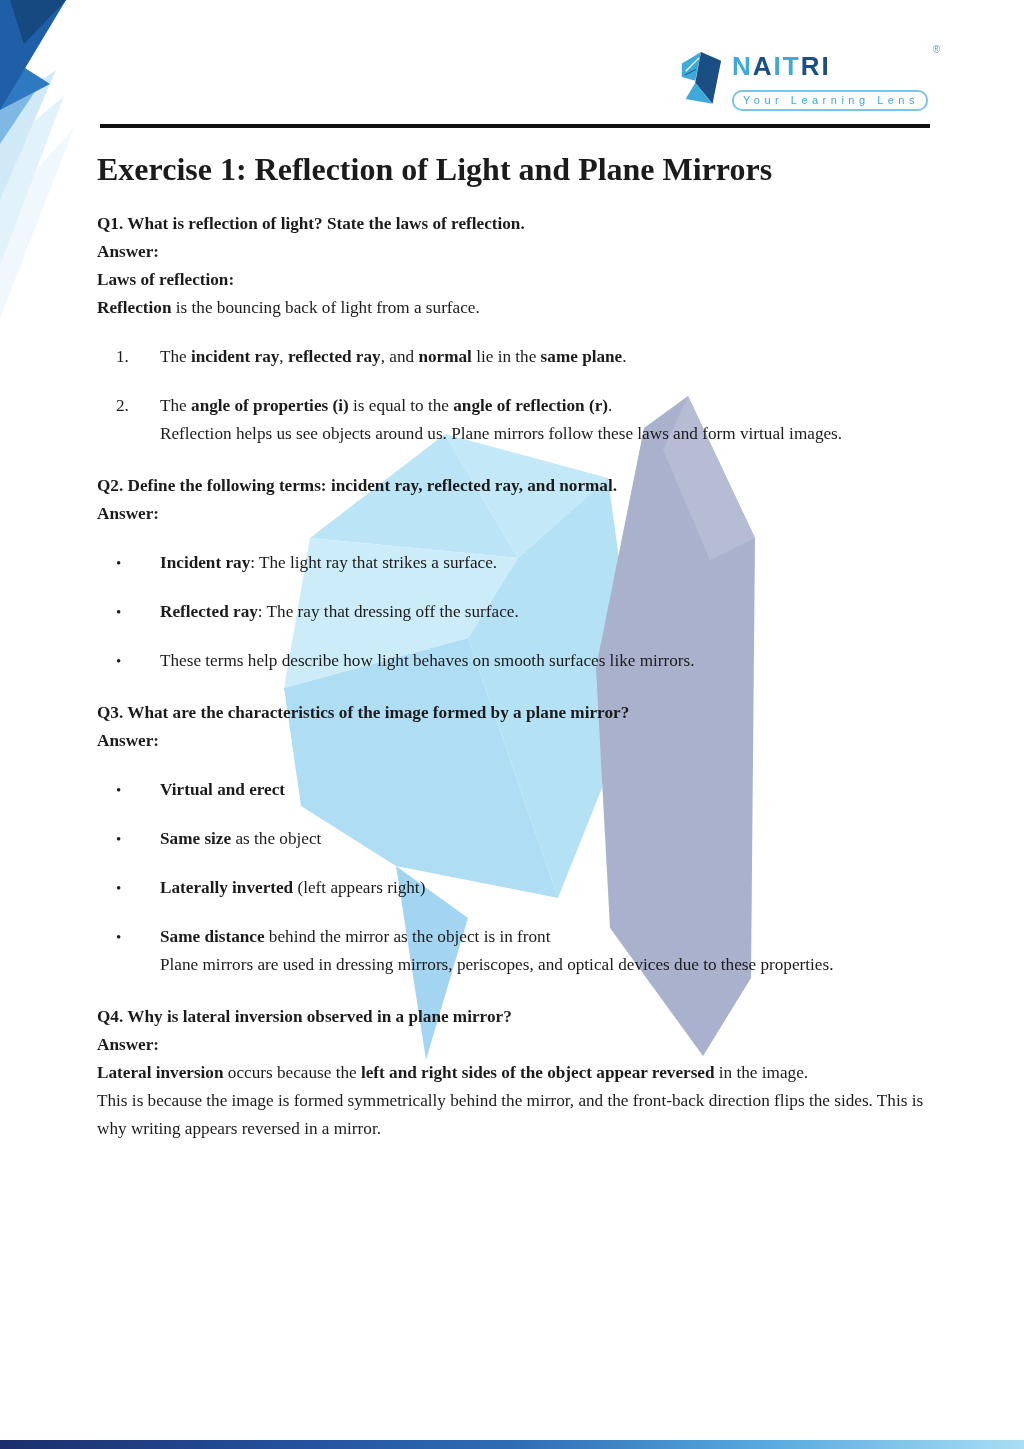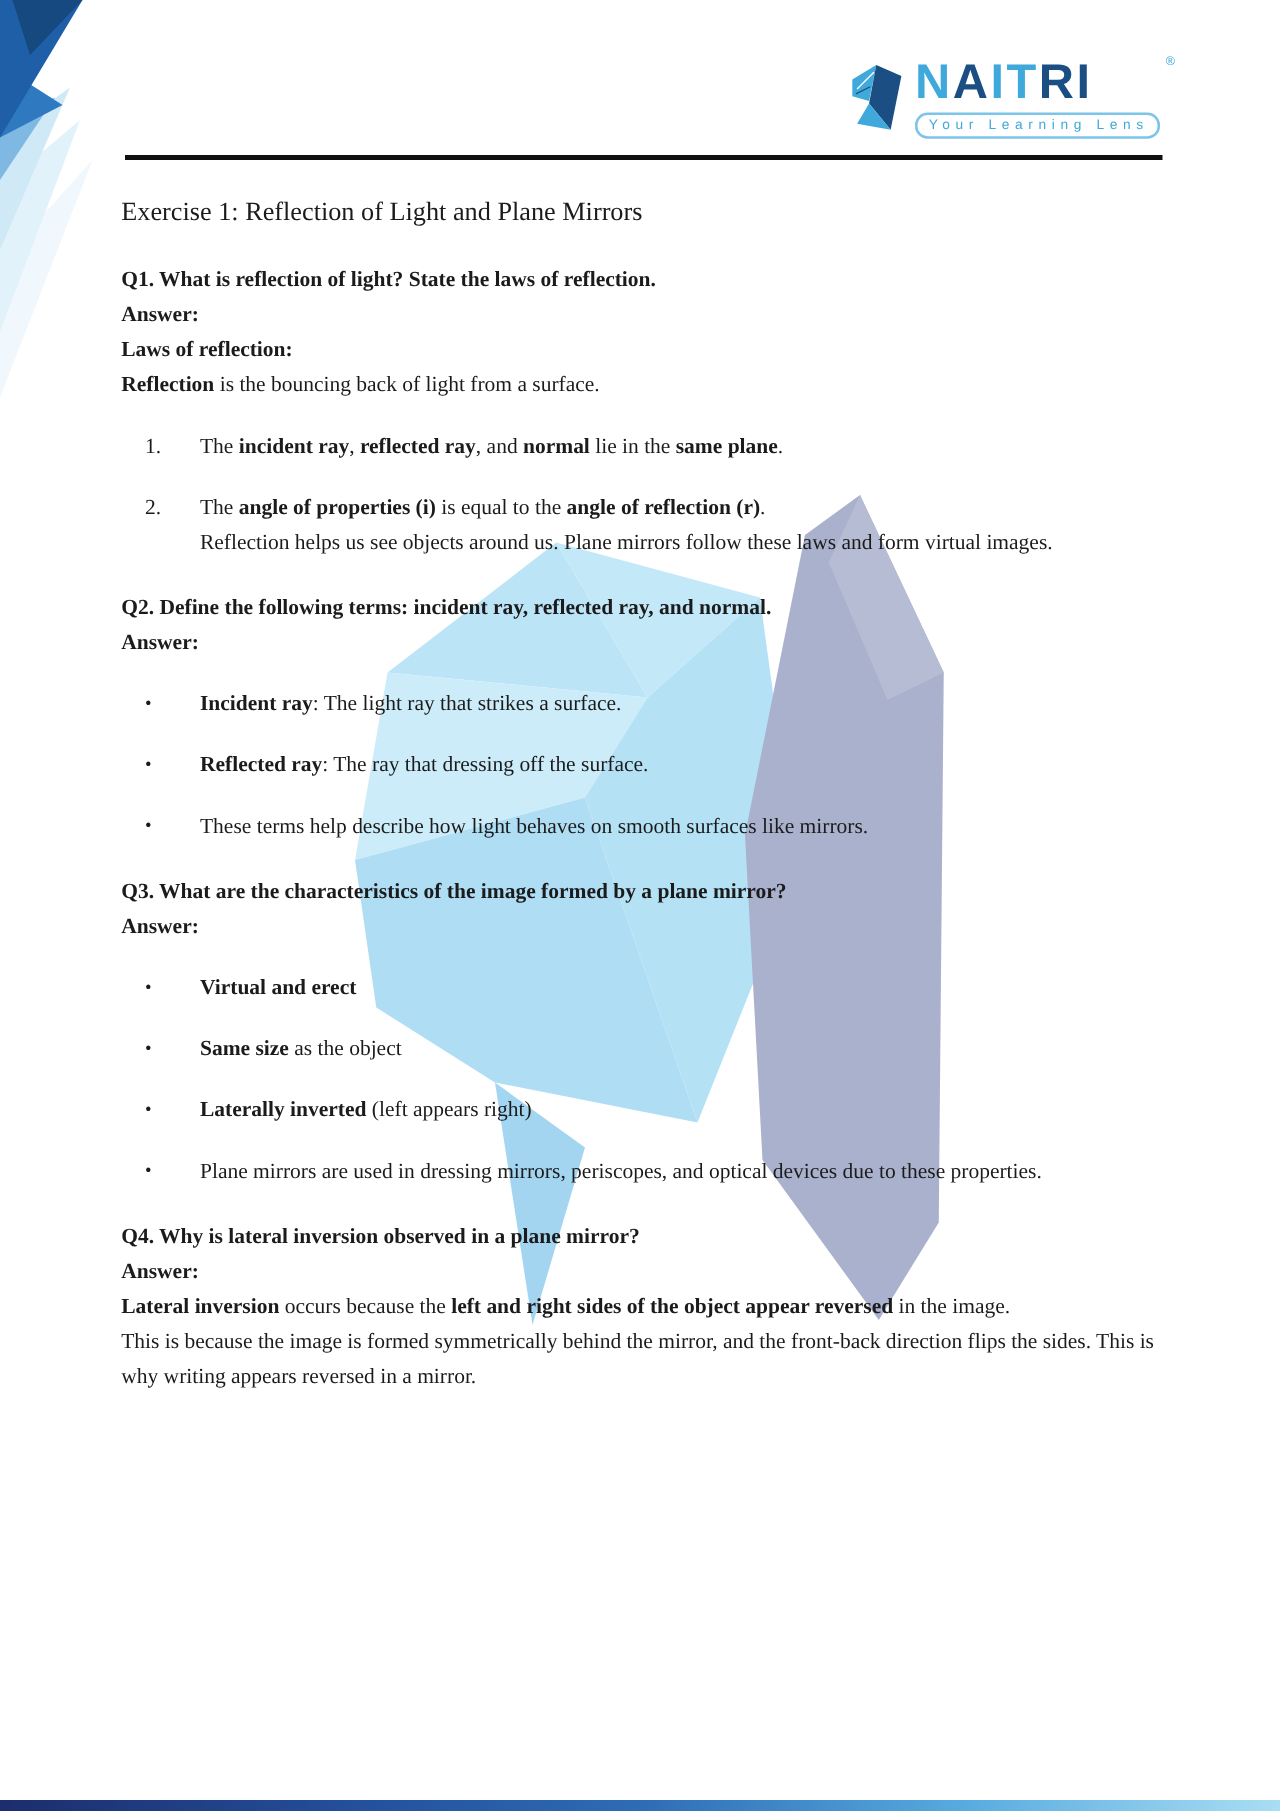--- a/index.html
+++ b/index.html
@@ -22,42 +22,42 @@
   .header{
     position:relative;z-index:1;
     display:flex;justify-content:flex-end;
     padding:46px 96px 0 0;
   }
   .logo{display:flex;align-items:flex-start;gap:8px;}
   .logo-icon{width:46px;height:58px;margin-top:2px;}
   .logo-right{display:flex;flex-direction:column;align-items:flex-start;position:relative;}
   .brand-word{
     font-family:"Liberation Sans", sans-serif;
-    font-weight:bold;font-size:39px;line-height:40px;letter-spacing:2px;
+    font-weight:bold;font-size:26px;line-height:40px;letter-spacing:2px;
   }
   .reg-mark{
     position:absolute;right:-12px;top:-2px;
     font-family:"Liberation Sans", sans-serif;
     font-size:10px;color:#3fa9dc;
   }
   .tagline{
     margin-top:4px;
     font-family:"Liberation Sans", sans-serif;
     font-size:11px;letter-spacing:4.5px;
     color:#3fa9dc;
     border:2px solid #7cc4e8;border-radius:10px;
     padding:2px 7px 3px 9px;
     white-space:nowrap;
   }
   
   .rule{height:4px;background:#101010;margin:13px 94px 0 100px;position:relative;z-index:1;}
   h1.page-title{
     position:relative;z-index:1;
     margin:24px 94px 0 97px;
-    font-size:21px;line-height:34px;font-weight:normal;
+    font-size:32px;line-height:34px;font-weight:bold;
   }
   
   .content{
     position:relative;z-index:1;
     margin:12px 94px 0 97px;
     font-size:17.2px;line-height:28px;
   }
   .qa{margin-top:24px;}
   .content p{margin:0;}
   .qline{font-weight:bold;}
@@ -161,20 +161,21 @@
         <li>
           <span class="marker bullet-dot">•</span>
           <p><b>Same size</b><span> as the object</span></p>
         </li>
         <li>
           <span class="marker bullet-dot">•</span>
           <p><b>Laterally inverted</b><span> (left appears right)</span></p>
         </li>
         <li>
           <span class="marker bullet-dot">•</span>
+          <p><b>Same distance</b><span> behind the mirror as the object is in front</span></p>
           <p><span>Plane mirrors are used in dressing mirrors, periscopes, and optical devices due to these properties.</span></p>
         </li>
       </ul>
     </section>
     <section class="qa">
       <p class="qline">Q4. Why is lateral inversion observed in a plane mirror?</p>
       <p class="qline">Answer:</p>
       <p><b>Lateral inversion</b><span> occurs because the </span><b>left and right sides of the object appear reversed</b><span> in the image.</span></p>
       <p><span>This is because the image is formed symmetrically behind the mirror, and the front-back direction flips the sides. This is why writing appears reversed in a mirror.</span></p>
     </section>

